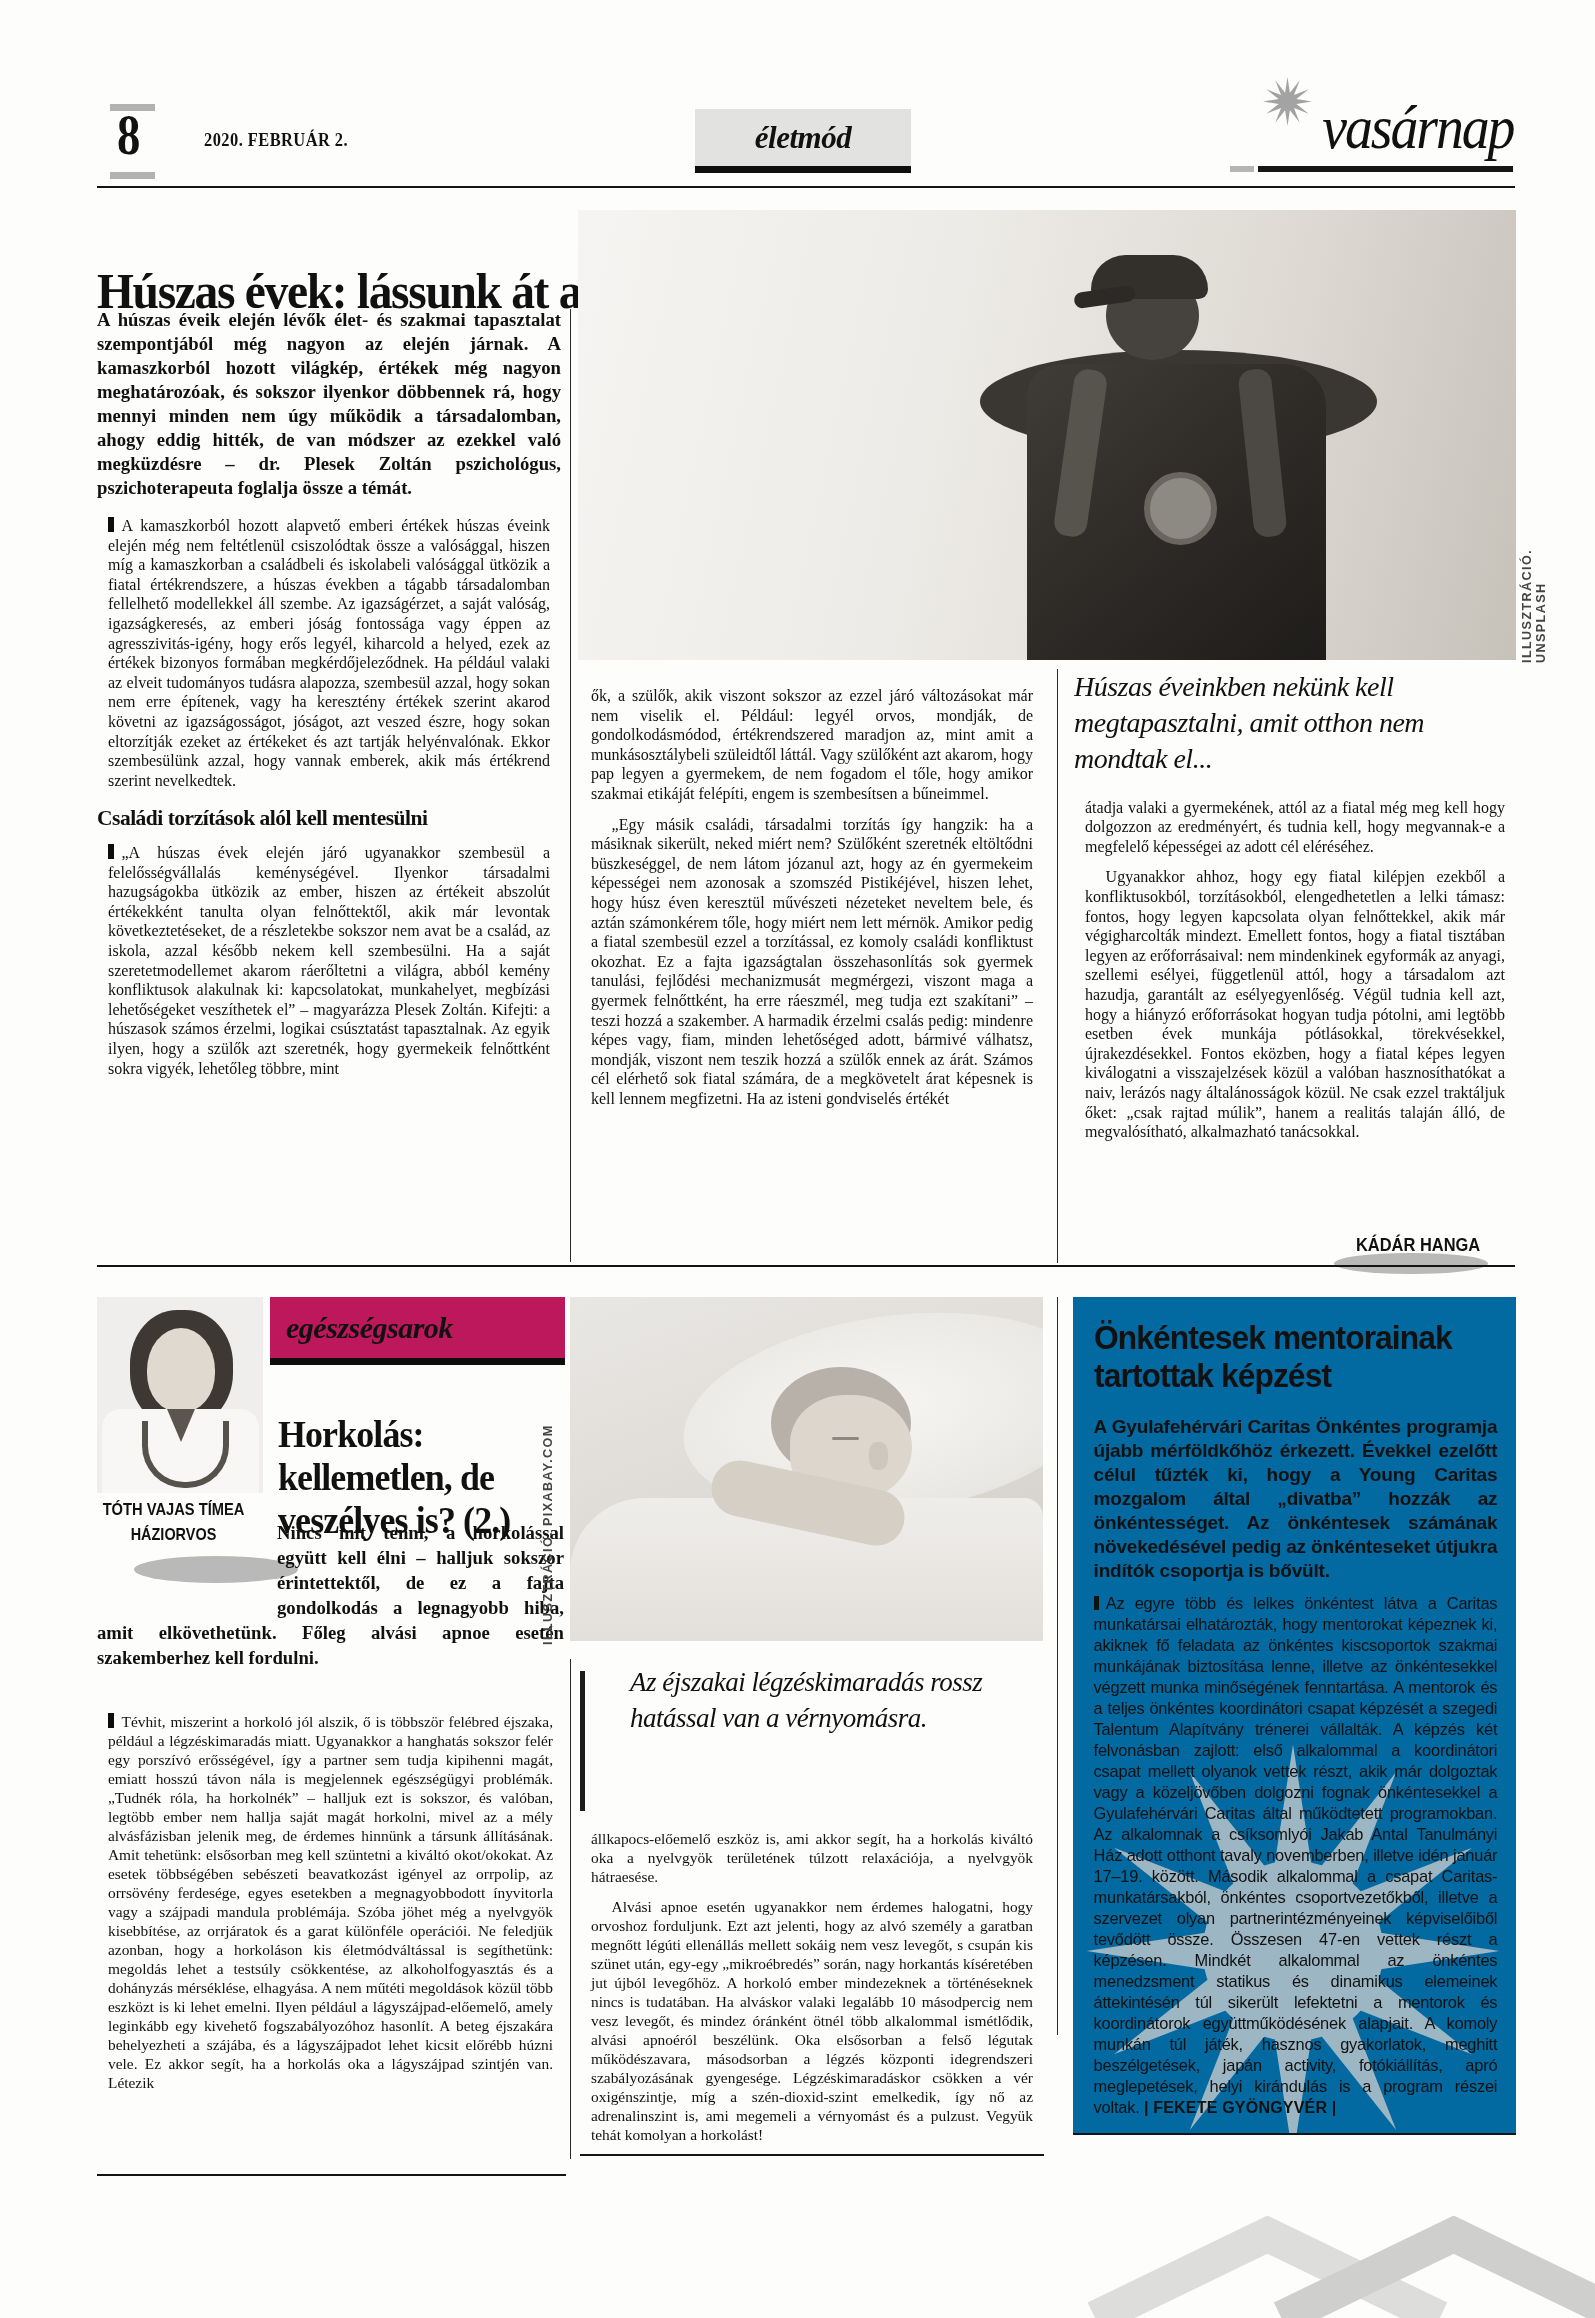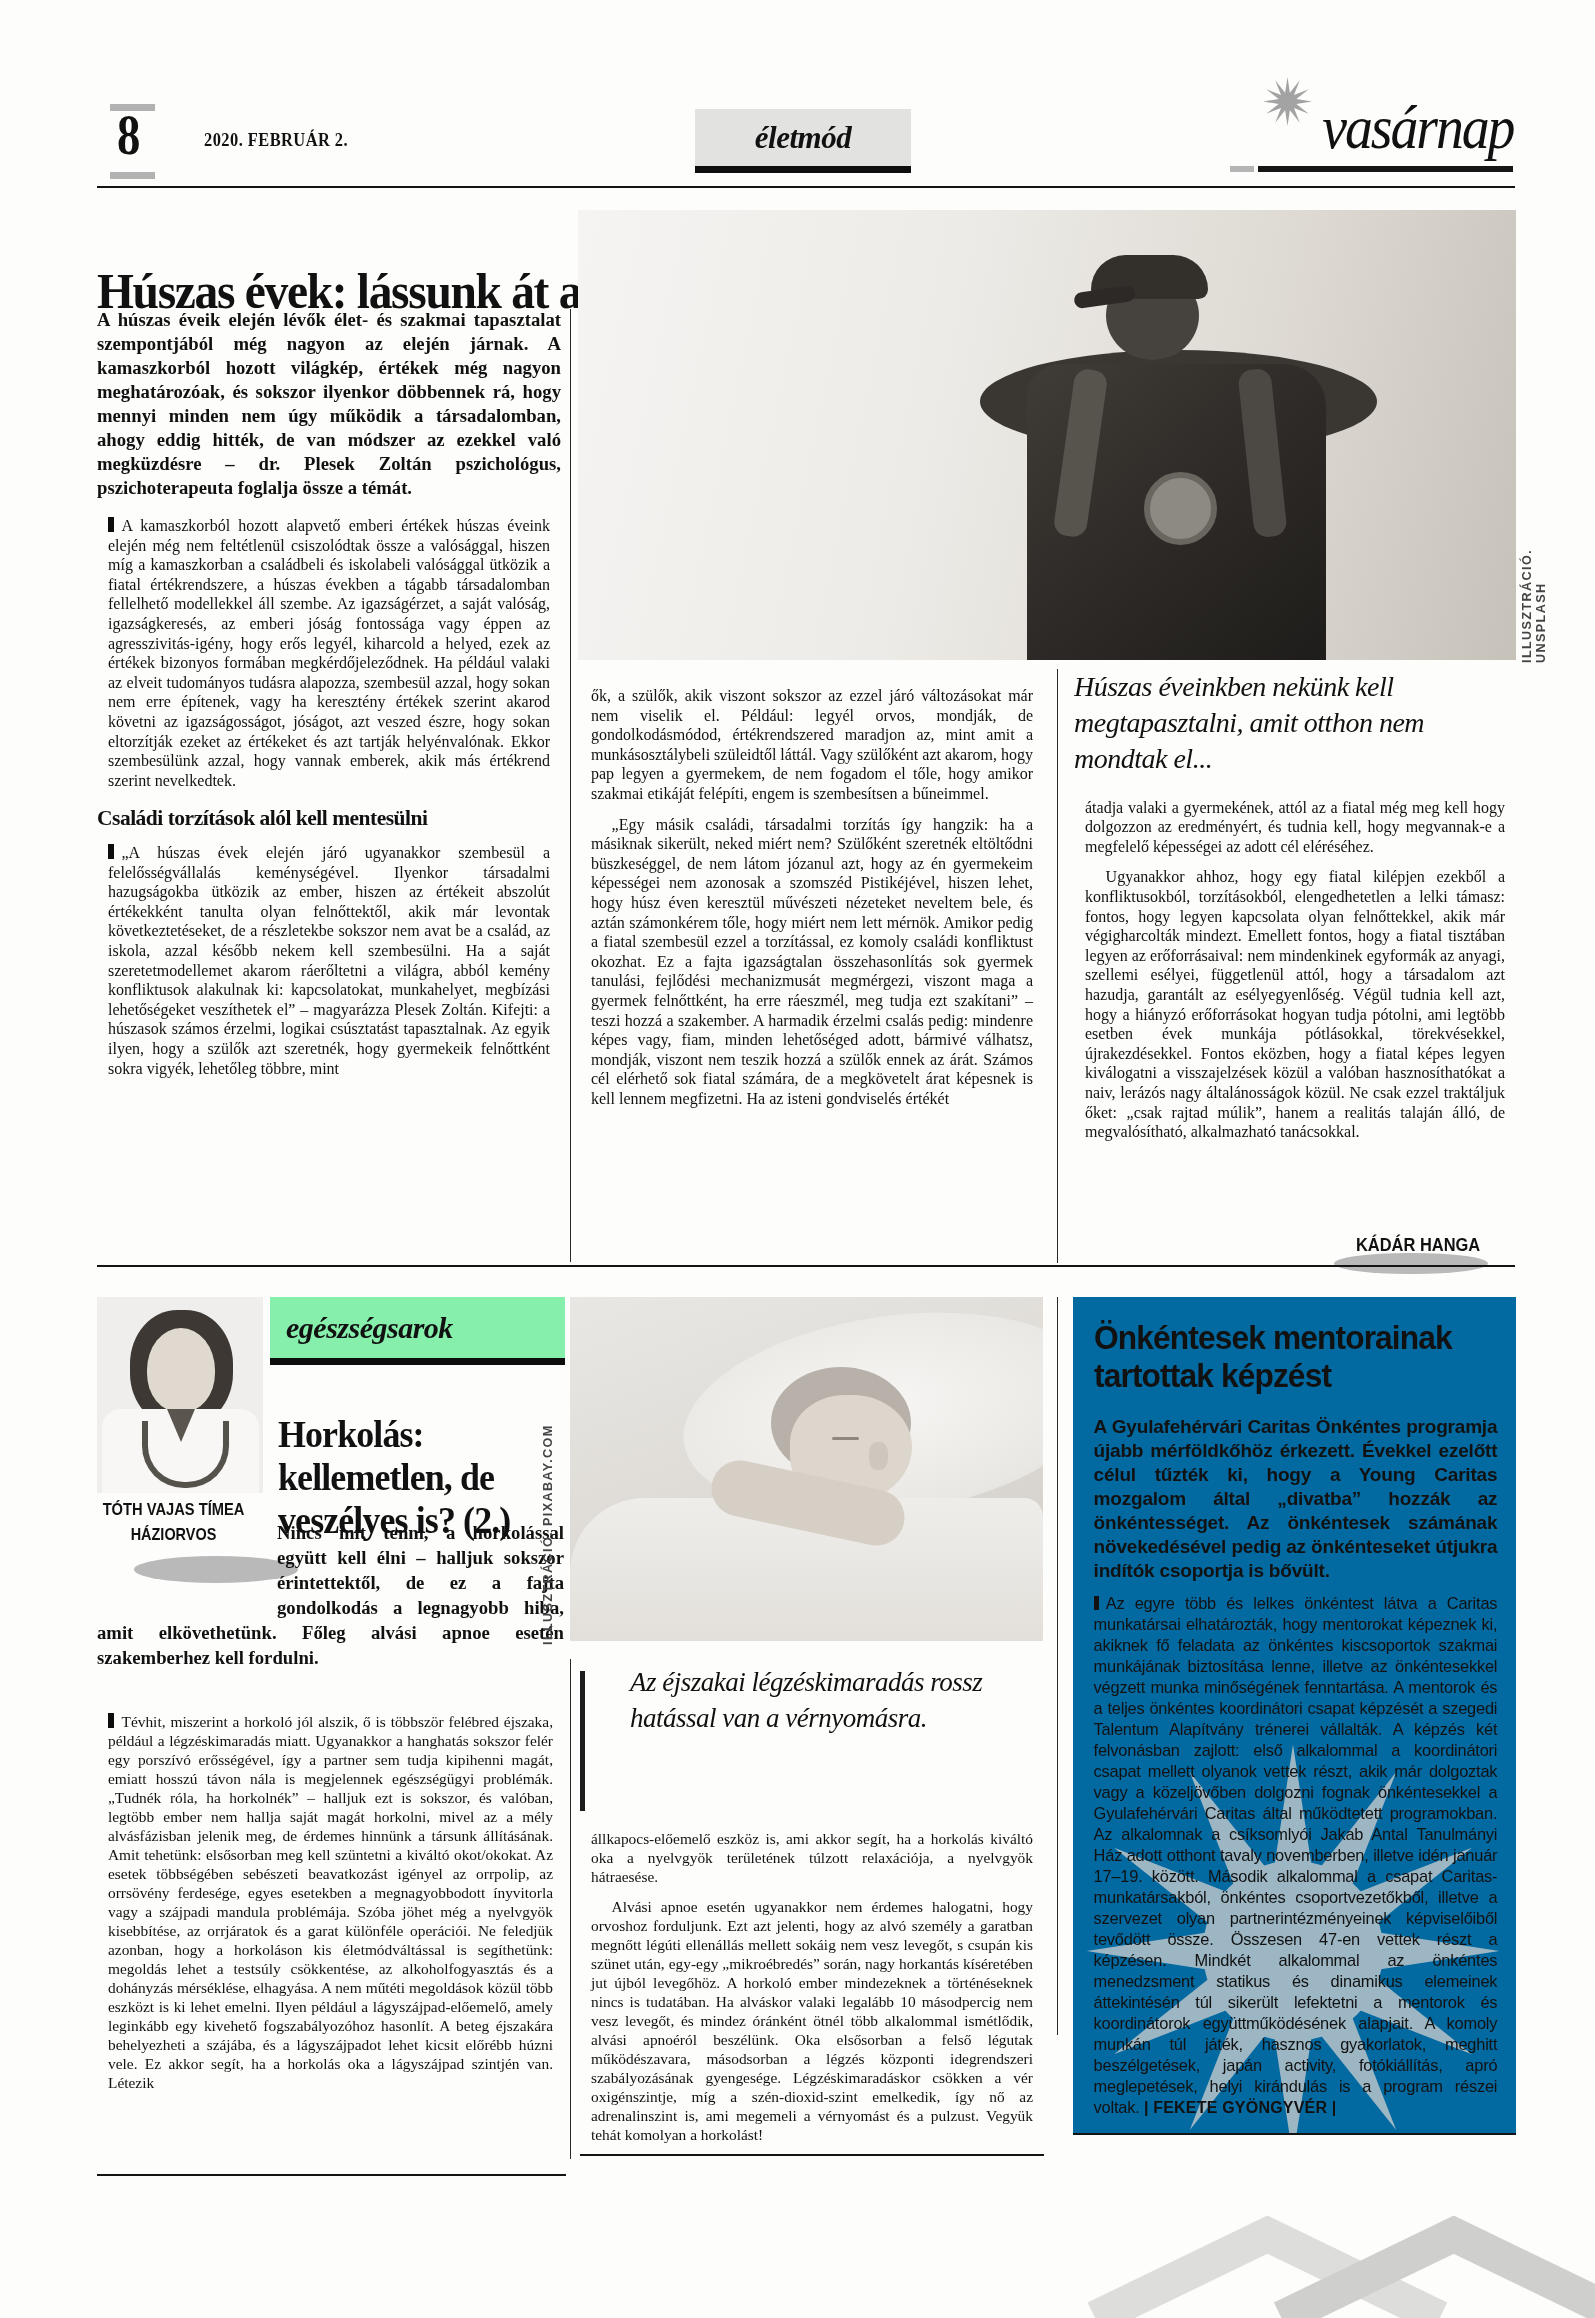--- a/index.html
+++ b/index.html
@@ -78,21 +78,21 @@
   #photo-sleep .arm{position:absolute;left:140px;top:178px;width:196px;height:56px;border-radius:33px;background:#d6cfc6;transform:rotate(12deg);}
 
   #photo-doctor{position:absolute;left:97px;top:1297px;width:166px;height:196px;overflow:hidden;background:#efeeec;}
   #photo-doctor .hair{position:absolute;left:33px;top:13px;width:103px;height:117px;border-radius:46%;background:#3d3833;}
   #photo-doctor .face{position:absolute;left:50px;top:31px;width:68px;height:84px;border-radius:50% 50% 46% 46%;background:#e0d9cf;}
   #photo-doctor .coat{position:absolute;left:4.7px;top:112px;width:157px;height:89px;border-radius:18.7px 18.7px 0 0;background:#f8f7f5;}
   #photo-doctor .vneck{position:absolute;left:70px;top:112px;width:28px;height:33px;background:#5a554f;clip-path:polygon(0 0,100% 0,50% 100%);}
   #photo-doctor .steth{position:absolute;left:45px;top:124px;width:75px;height:61px;border:6.5px solid #55514b;border-top:none;border-radius:0 0 42px 42px;}
 
   
-  #kicker{position:absolute;left:270px;top:1297px;width:295px;height:68px;background:#86efac;
+  #kicker{position:absolute;left:270px;top:1297px;width:295px;height:68px;background:#be185d;
           border-bottom:7px solid #0d0d0d;display:flex;align-items:center;padding-left:16px;box-sizing:border-box;}
   #kicker span{font:bold italic 30px var(--serif);letter-spacing:-0.5px;}
   #h-headline{position:absolute;left:278px;top:1382px;width:292px;font:bold 37px/43px var(--serif);letter-spacing:-0.9px;transform:scaleX(.97);transform-origin:left;}
   #h-authname{position:absolute;left:97px;top:1499px;width:180px;text-align:center;font:bold 17.3px var(--sans);transform:scaleX(.85);transform-origin:left;}
   #h-authtitle{position:absolute;left:97px;top:1525px;width:180px;text-align:center;font:bold 17px var(--sans);transform:scaleX(.85);transform-origin:left;}
   #h-ellipse{left:134px;top:1556px;width:164px;height:27px;}
   #h-lead{position:absolute;left:97px;top:1520px;width:467px;}
   #h-lead .spacer{float:left;width:180px;height:80px;}
   #h-lead p{margin:0;font:bold 18.7px/25px var(--serif);text-align:justify;}
   #h-col1{position:absolute;left:97px;top:1701px;width:467px;height:467px;overflow:hidden;}

